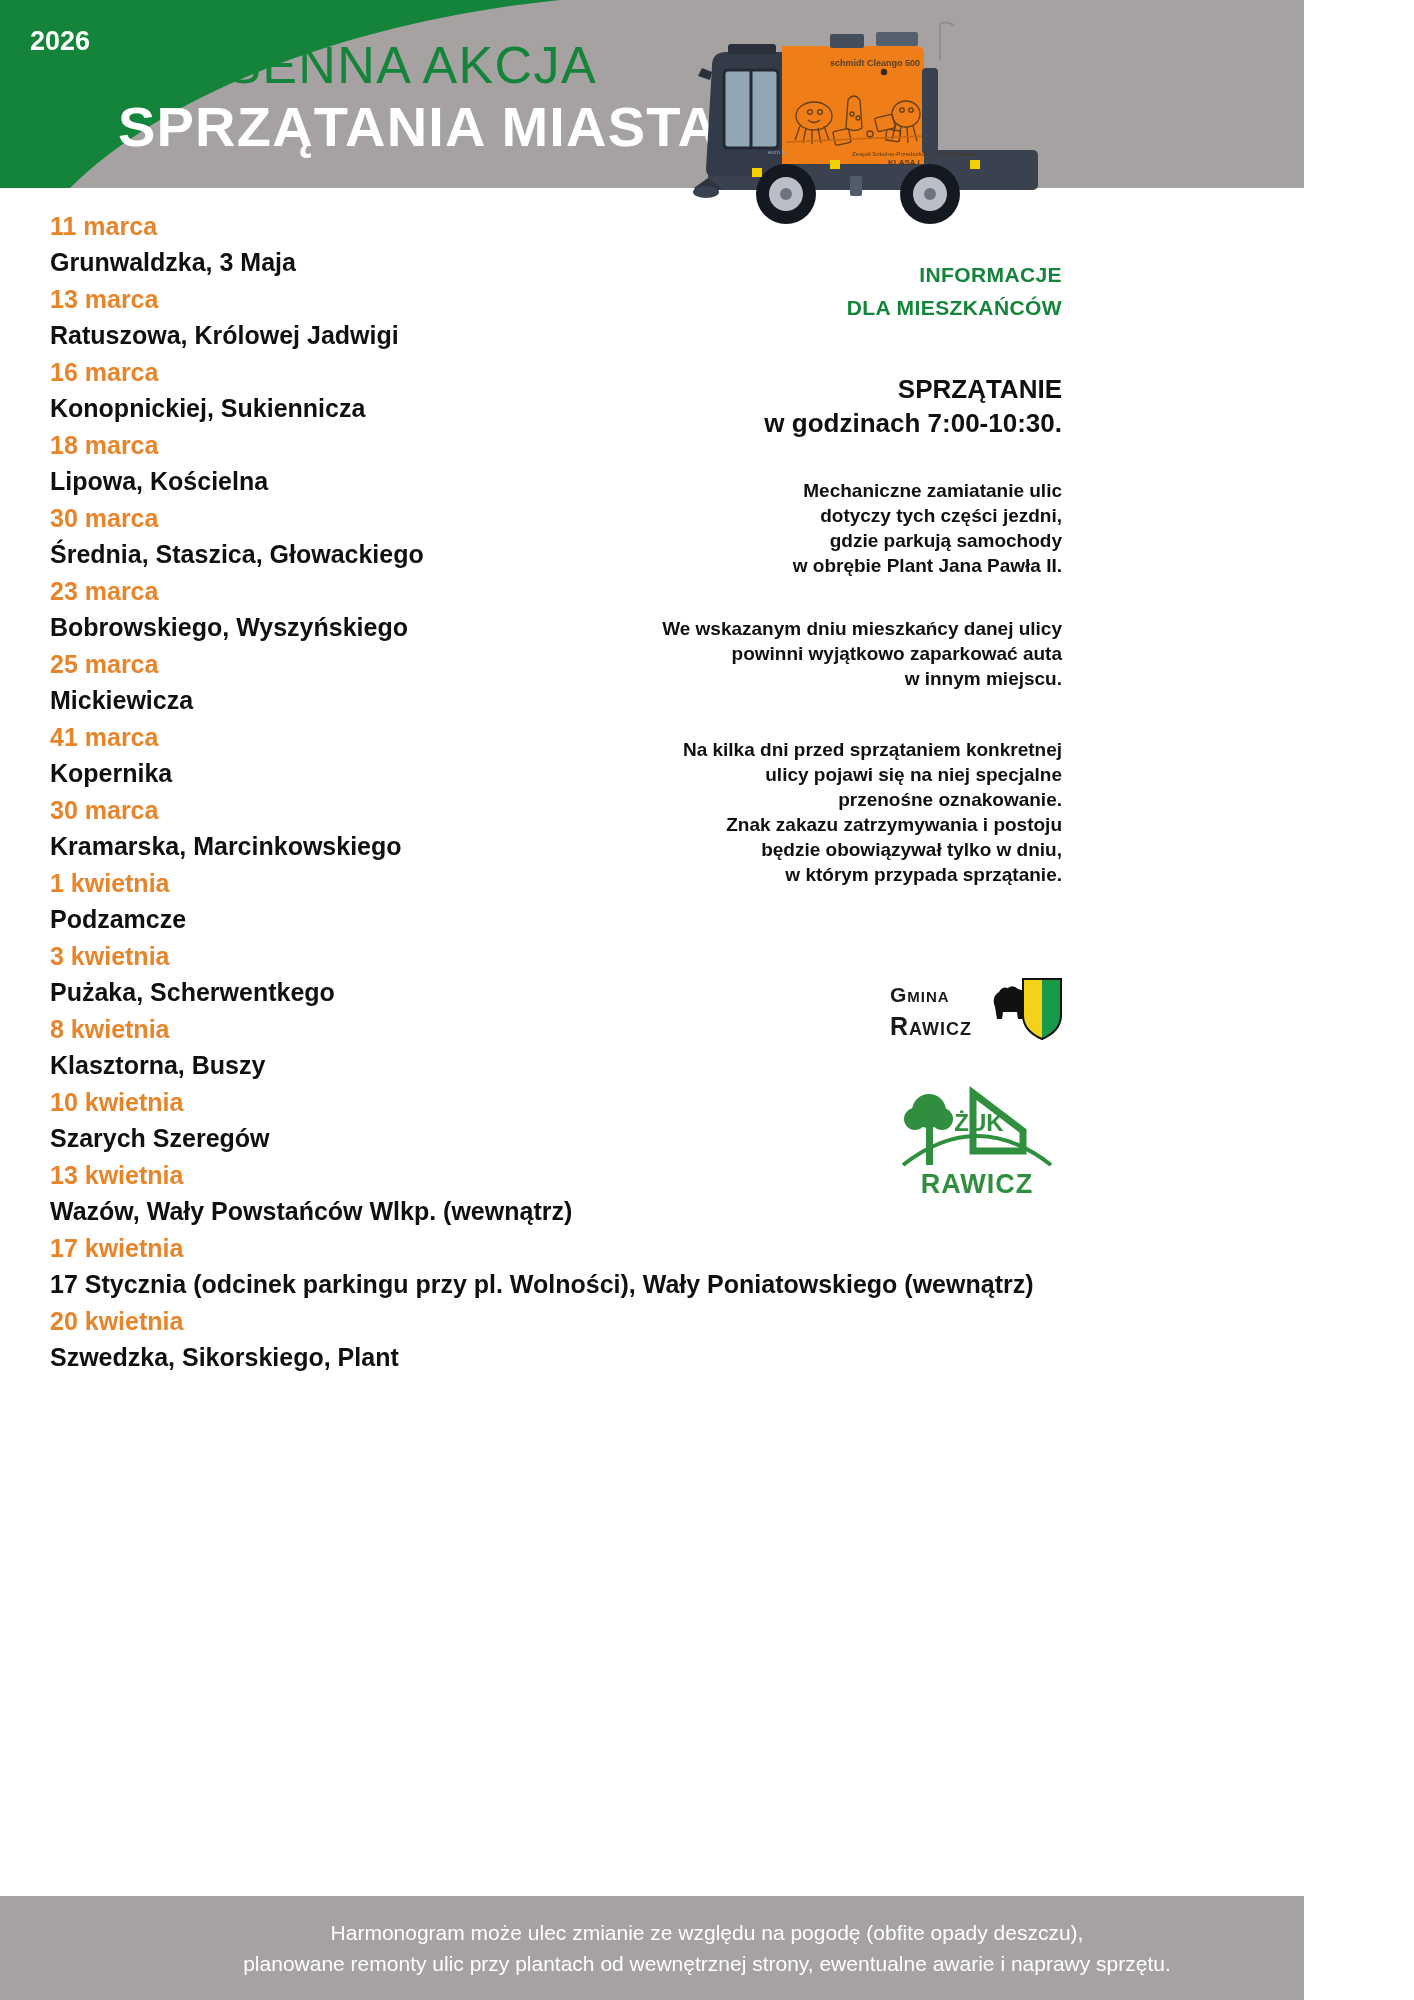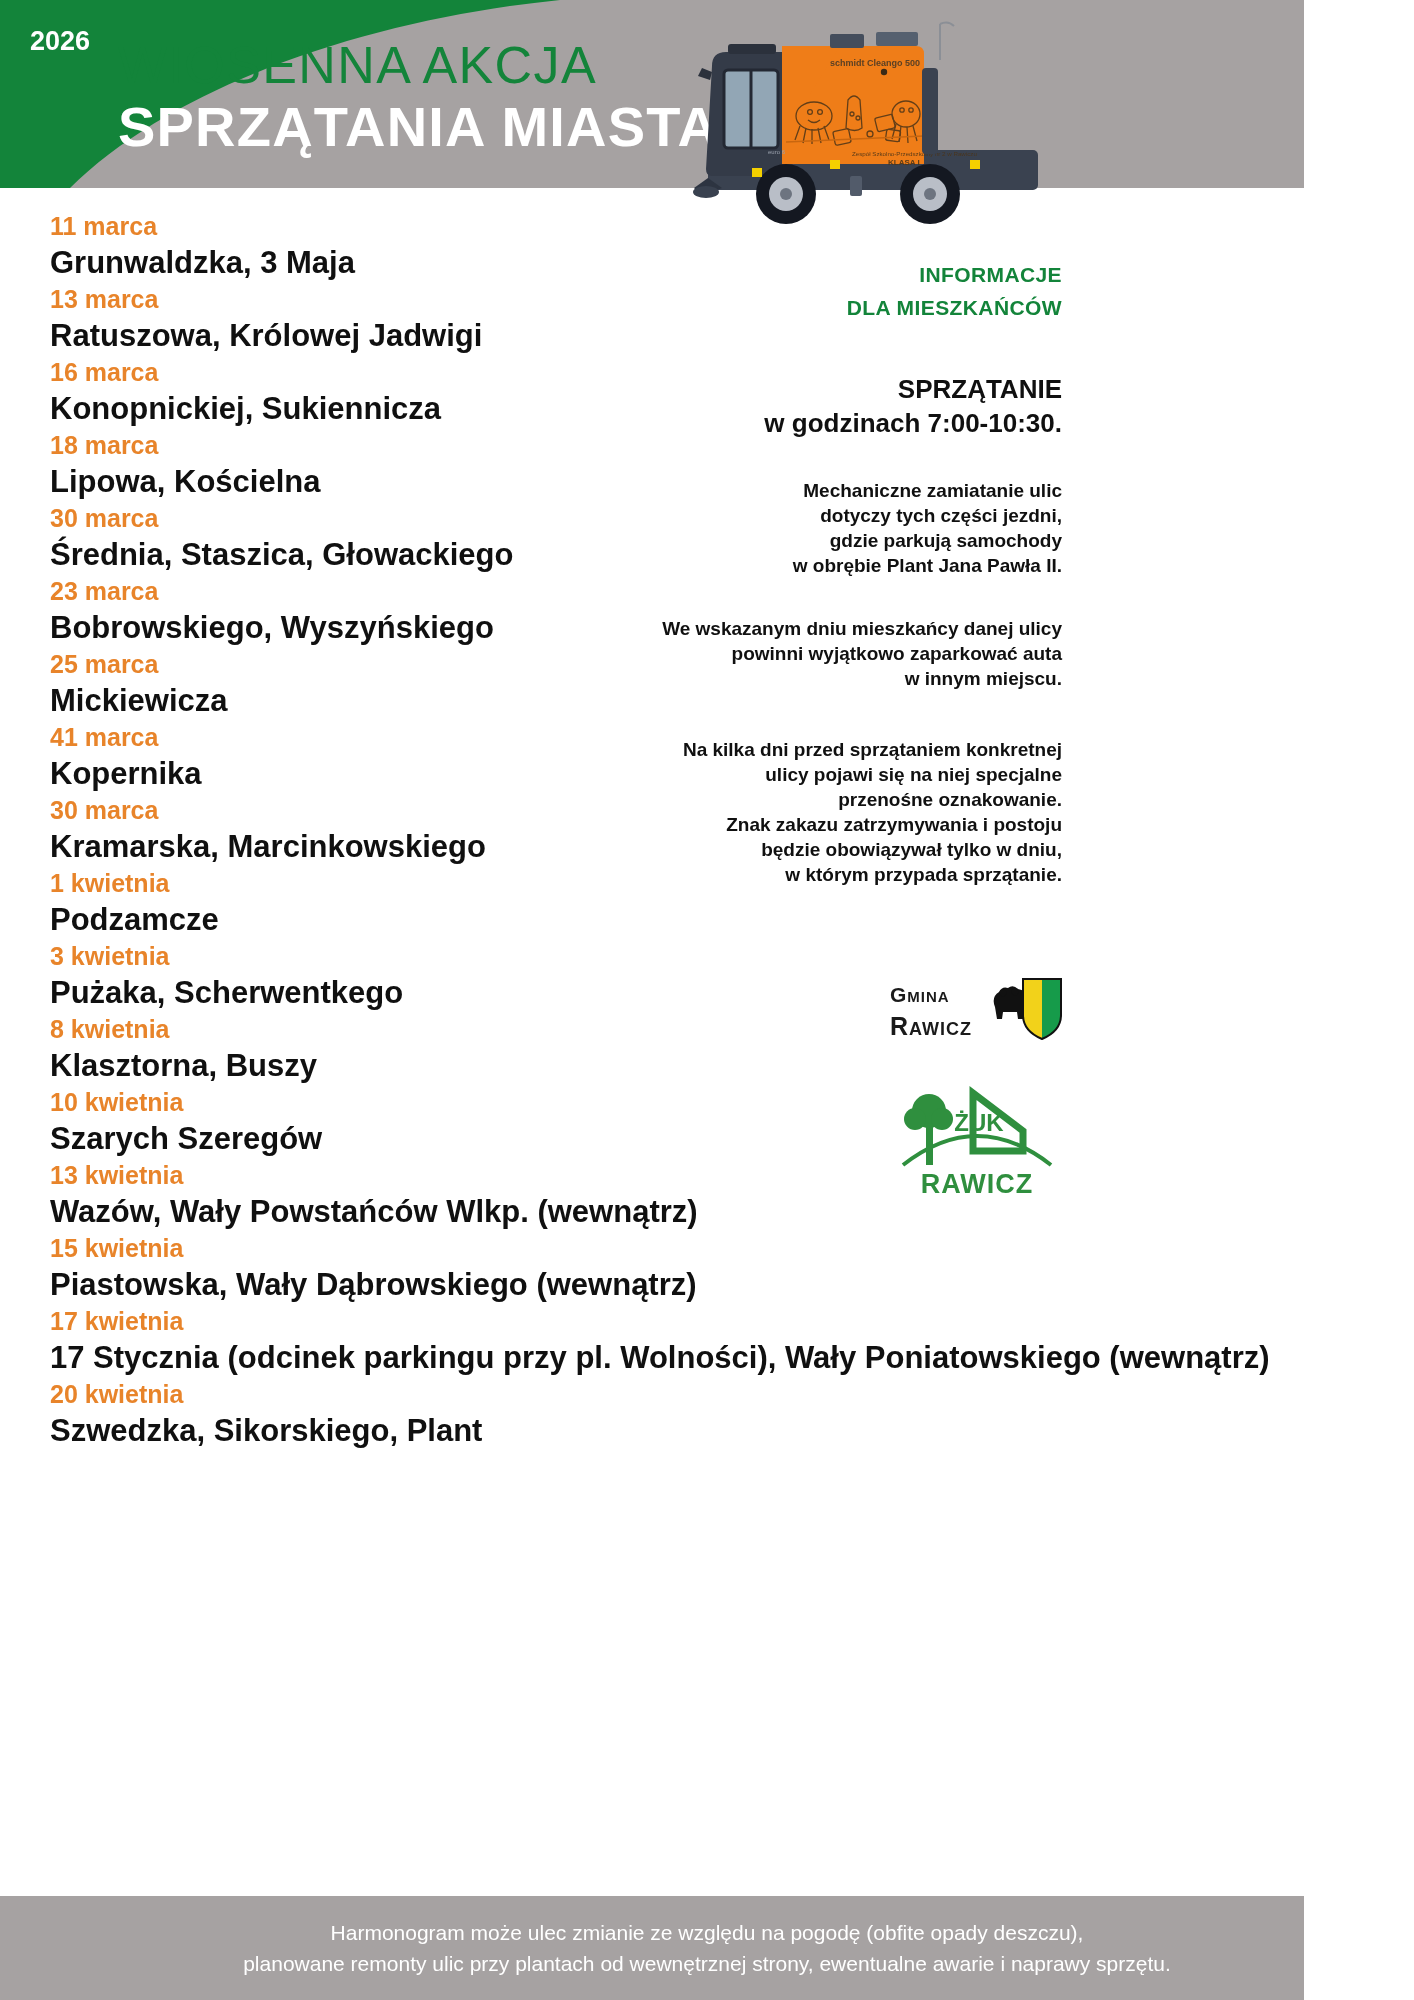--- a/index.html
+++ b/index.html
@@ -33,21 +33,21 @@
   .truck{position:absolute;left:690px;top:8px;width:380px;height:225px;z-index:6;}
   .truck svg{display:block;}
 
   
   .schedule{position:absolute;left:50px;top:208px;width:1040px;}
   .sched-date{
     color:#e8842a;font-size:25px;font-weight:bold;line-height:36px;
     white-space:nowrap;
   }
   .sched-street{
-    color:#101010;font-size:31px;font-weight:bold;line-height:37px;
+    color:#101010;font-size:25px;font-weight:bold;line-height:37px;
     white-space:nowrap;
   }
 
   
   .info{position:absolute;left:600px;top:258px;width:462px;text-align:right;}
   .info-head{
     color:#13843a;font-size:21px;font-weight:bold;line-height:33px;letter-spacing:.4px;
   }
   .info-sub{
     color:#101010;font-size:26px;font-weight:bold;line-height:34px;margin-top:48px;
@@ -216,24 +216,20 @@
       </div>
     <div>
         <div class="sched-date">10 kwietnia</div>
         <div class="sched-street">Szarych Szeregów</div>
       </div>
     <div>
         <div class="sched-date">13 kwietnia</div>
         <div class="sched-street">Wazów, Wały Powstańców Wlkp. (wewnątrz)</div>
       </div>
     <div>
-        <div class="sched-date">15 kwietnia</div>
-        <div class="sched-street">Piastowska, Wały Dąbrowskiego (wewnątrz)</div>
-      </div>
-    <div>
         <div class="sched-date">17 kwietnia</div>
         <div class="sched-street">17 Stycznia (odcinek parkingu przy pl. Wolności), Wały Poniatowskiego (wewnątrz)</div>
       </div>
     <div>
         <div class="sched-date">20 kwietnia</div>
         <div class="sched-street">Szwedzka, Sikorskiego, Plant</div>
       </div>
   </div>
 
   <div class="info">

